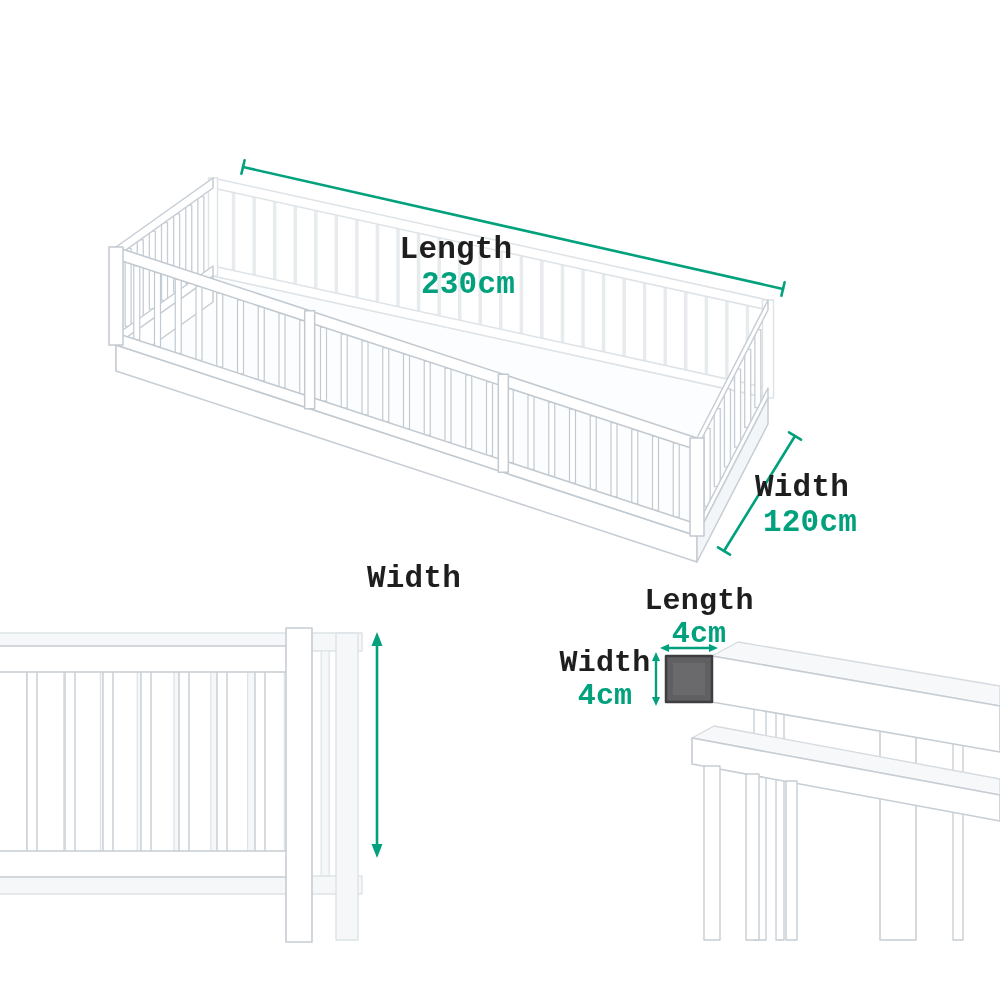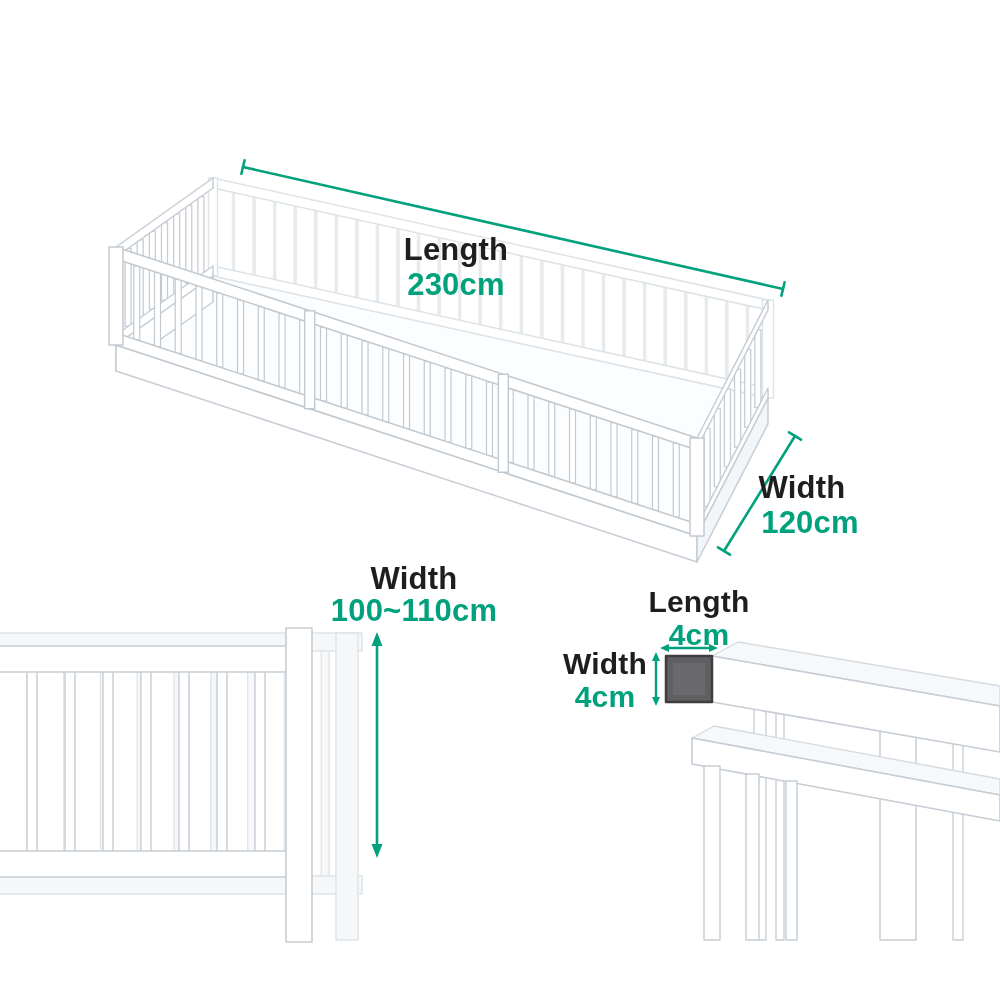--- a/index.html
+++ b/index.html
@@ -1,17 +1,17 @@
 <!DOCTYPE html>
 <html style="--accent: #00A17C; --label: #1E1E1E;"><head>
 <meta charset="utf-8">
 <style>
   html,body{margin:0;padding:0;background:#ffffff;}
   body{width:1000px;height:1000px;overflow:hidden;}
-  .page{position:relative;width:1000px;height:1000px;font-family:Liberation Sans, sans-serif;background:#fff;}
+  .page{position:relative;width:1000px;height:1000px;font-family:Liberation Mono, monospace;background:#fff;}
   svg.art{position:absolute;left:0;top:0;width:1000px;height:1000px;}
   .lbl,.val{
     position:absolute;transform:translateX(-50%);
     font-weight:700;font-size:31px;line-height:1.1;white-space:nowrap;
     letter-spacing:0.2px;
   }
   .lbl{color:var(--label,#1E1E1E);}
   .val{color:var(--accent,#00A17C);}
   .sm{font-size:30px;}
 </style>
@@ -159,27 +159,26 @@
         <line x1="668" y1="648" x2="710" y2="648" stroke="#00A17C" stroke-width="2.4" stroke-linecap="round"></line>
         <polygon points="660,648 669,644 669,652" fill="#00A17C" stroke="none" stroke-width="0" stroke-linejoin="round"></polygon>
         <polygon points="718,648 709,644 709,652" fill="#00A17C" stroke="none" stroke-width="0" stroke-linejoin="round"></polygon>
         <line x1="656" y1="660" x2="656" y2="698" stroke="#00A17C" stroke-width="2.4" stroke-linecap="round"></line>
         <polygon points="656,652 652,661 660,661" fill="#00A17C" stroke="none" stroke-width="0" stroke-linejoin="round"></polygon>
         <polygon points="656,706 652,697 660,697" fill="#00A17C" stroke="none" stroke-width="0" stroke-linejoin="round"></polygon>
       </g>
     </svg>
 
   <div class="lbl" style="left:456px;top:233px">Length</div>
-  <div class="val" style="left:456px;top:268px">230cm</div>
+  <div class="val" style="left:468px;top:268px">230cm</div>
 
   <div class="lbl" style="left:802px;top:471px">Width</div>
   <div class="val" style="left:810px;top:506px">120cm</div>
 
   <div class="lbl" style="left:414px;top:562px">Width</div>
-  <div class="val" style="left:414px;top:594px">100~110cm</div>
 
   <div class="lbl sm" style="left:699px;top:585px">Length</div>
   <div class="val sm" style="left:699px;top:618px">4cm</div>
 
   <div class="lbl sm" style="left:605px;top:647px">Width</div>
   <div class="val sm" style="left:605px;top:680px">4cm</div>
 
 </div>
 
 </body></html>

